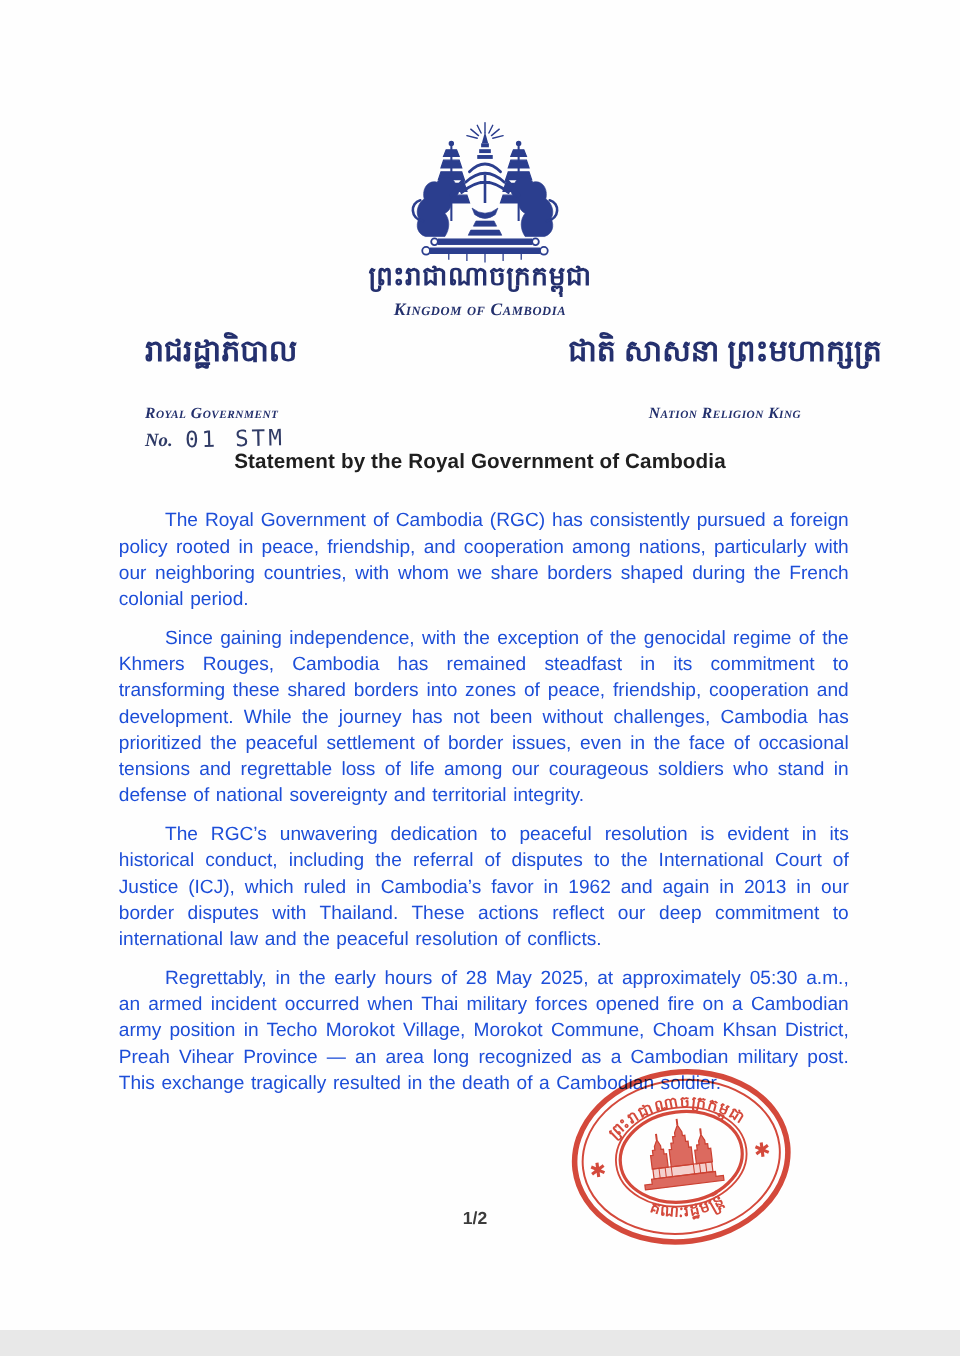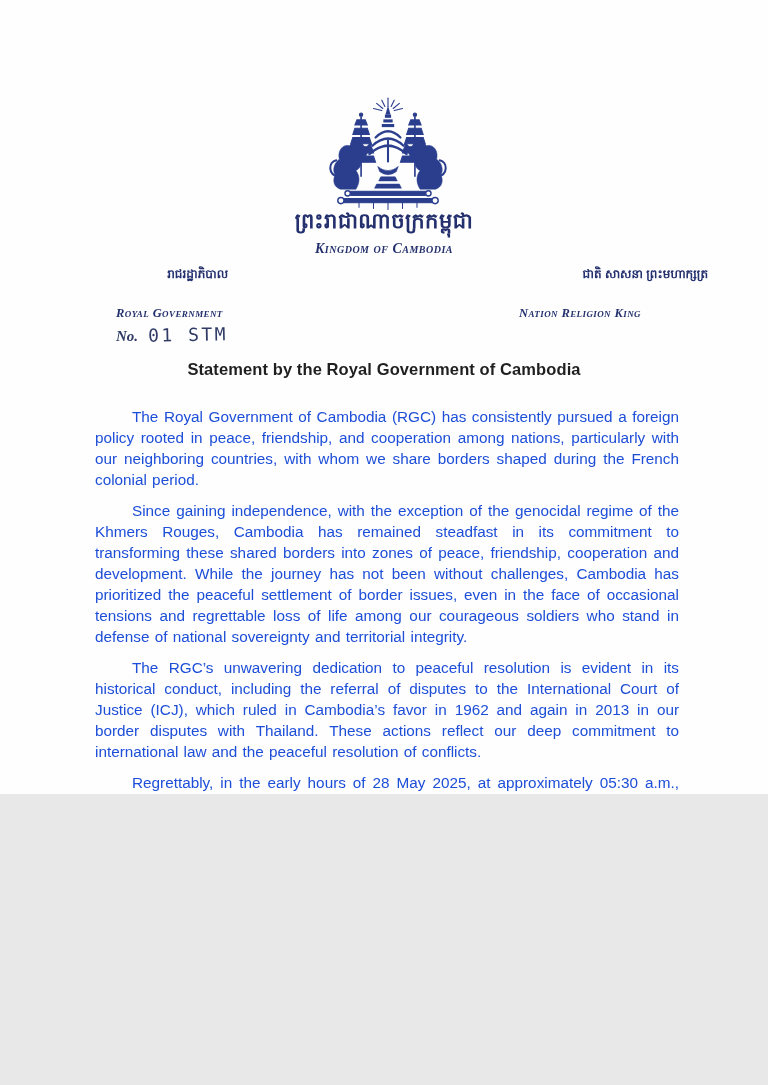--- a/index.html
+++ b/index.html
@@ -1,35 +1,35 @@
 <!DOCTYPE html>
 <html><head>
 <meta charset="utf-8">
 <style>
   html,body{margin:0;padding:0;background:#e8e8e8;}
   .page{
-    position:relative;width:768px;height:794px;margin:0 auto;
+    position:relative;width:768px;height:1064px;margin:0 auto;
     background:#fefefe;overflow:hidden;
     font-family:"Liberation Sans","DejaVu Sans",sans-serif;
   }
   
   .emblem{position:absolute;left:322px;top:94px;width:132px;height:118px;}
   .kingdom-khmer{
     position:absolute;top:207px;left:0;width:768px;text-align:center;
     font-weight:700;font-size:21px;color:#24306e;letter-spacing:.5px;white-space:nowrap;
   }
   .kingdom-en{
     position:absolute;top:241px;left:0;width:768px;text-align:center;
     font-family:Liberation Serif, serif;
     font-style:italic;font-weight:700;font-variant:small-caps;
     font-size:14px;color:#23306d;letter-spacing:.5px;
   }
   .hdr-left{position:absolute;left:116px;top:266px;text-align:left;}
   .hdr-right{position:absolute;left:452px;top:266px;width:256px;text-align:center;}
-  .khmer-line{font-weight:700;font-size:12px;color:#24306e;white-space:nowrap;text-align:right;}
+  .khmer-line{font-weight:700;font-size:24px;color:#24306e;white-space:nowrap;}
   .latin-line{
     font-family:"Liberation Serif","DejaVu Serif",serif;
     font-style:italic;font-weight:700;font-variant:small-caps;
     font-size:12.5px;color:#23306d;letter-spacing:.4px;margin-top:22px;
   }
   .no-line{margin-top:3px;color:#2e3a66;}
   .no-label{
     font-family:"Liberation Serif","DejaVu Serif",serif;
     font-style:italic;font-weight:700;font-size:15px;
   }
@@ -187,14 +187,15 @@
       </g>
       <path d="M90,46 L93,52 L93,55 L95,55 L95,60 L97,60 L97,65 L99,65 L99,79 L81,79 L81,65 L83,65 L83,60 L85,60 L85,55 L87,55 L87,52 Z"></path>
       <path d="M72,56 L74.5,61 L74.5,64 L76.5,64 L76.5,68 L78.5,68 L78.5,79 L65.5,79 L65.5,68 L67.5,68 L67.5,64 L69.5,64 L69.5,61 Z"></path>
       <path d="M108,56 L110.5,61 L110.5,64 L112.5,64 L112.5,68 L114.5,68 L114.5,79 L101.5,79 L101.5,68 L103.5,68 L103.5,64 L105.5,64 L105.5,61 Z"></path>
       <line x1="90" y1="41" x2="90" y2="46" stroke-width="1.6"></line>
       <line x1="72" y1="51" x2="72" y2="56" stroke-width="1.6"></line>
       <line x1="108" y1="51" x2="108" y2="56" stroke-width="1.6"></line>
     </g>
   </svg>
 
+  <div class="page-num">1/2</div>
 
 </div>
 
 </body></html>

